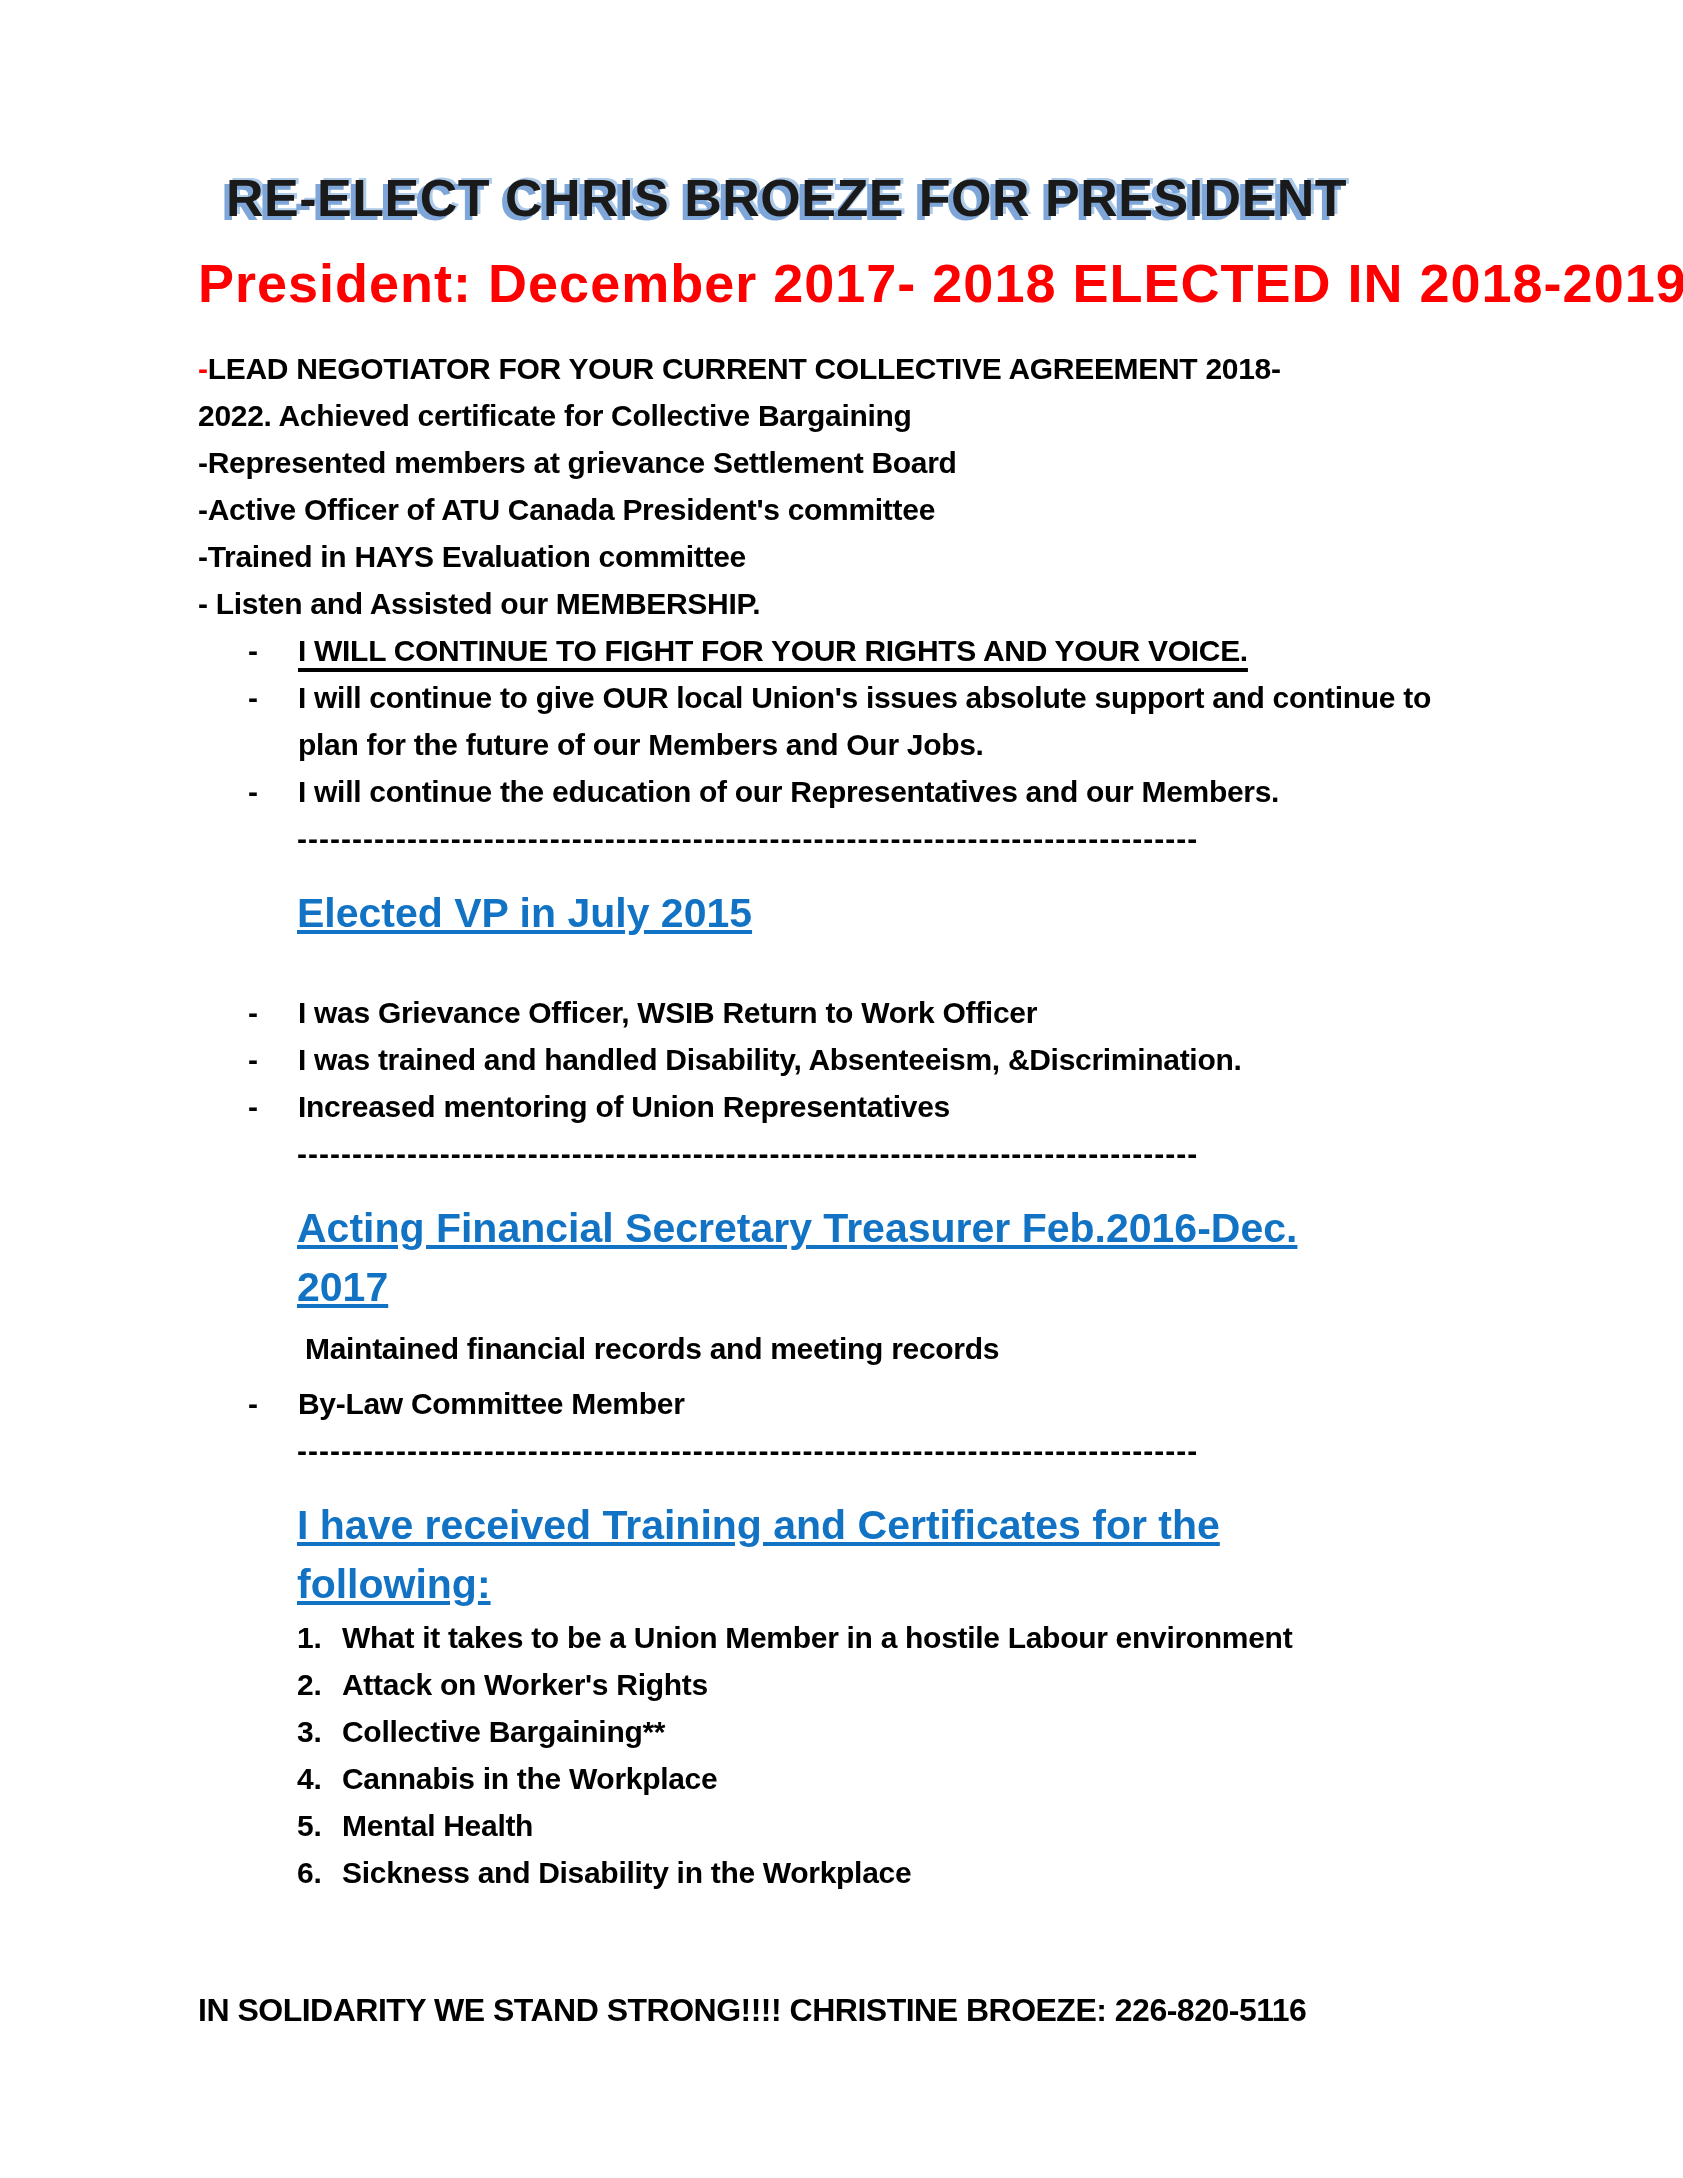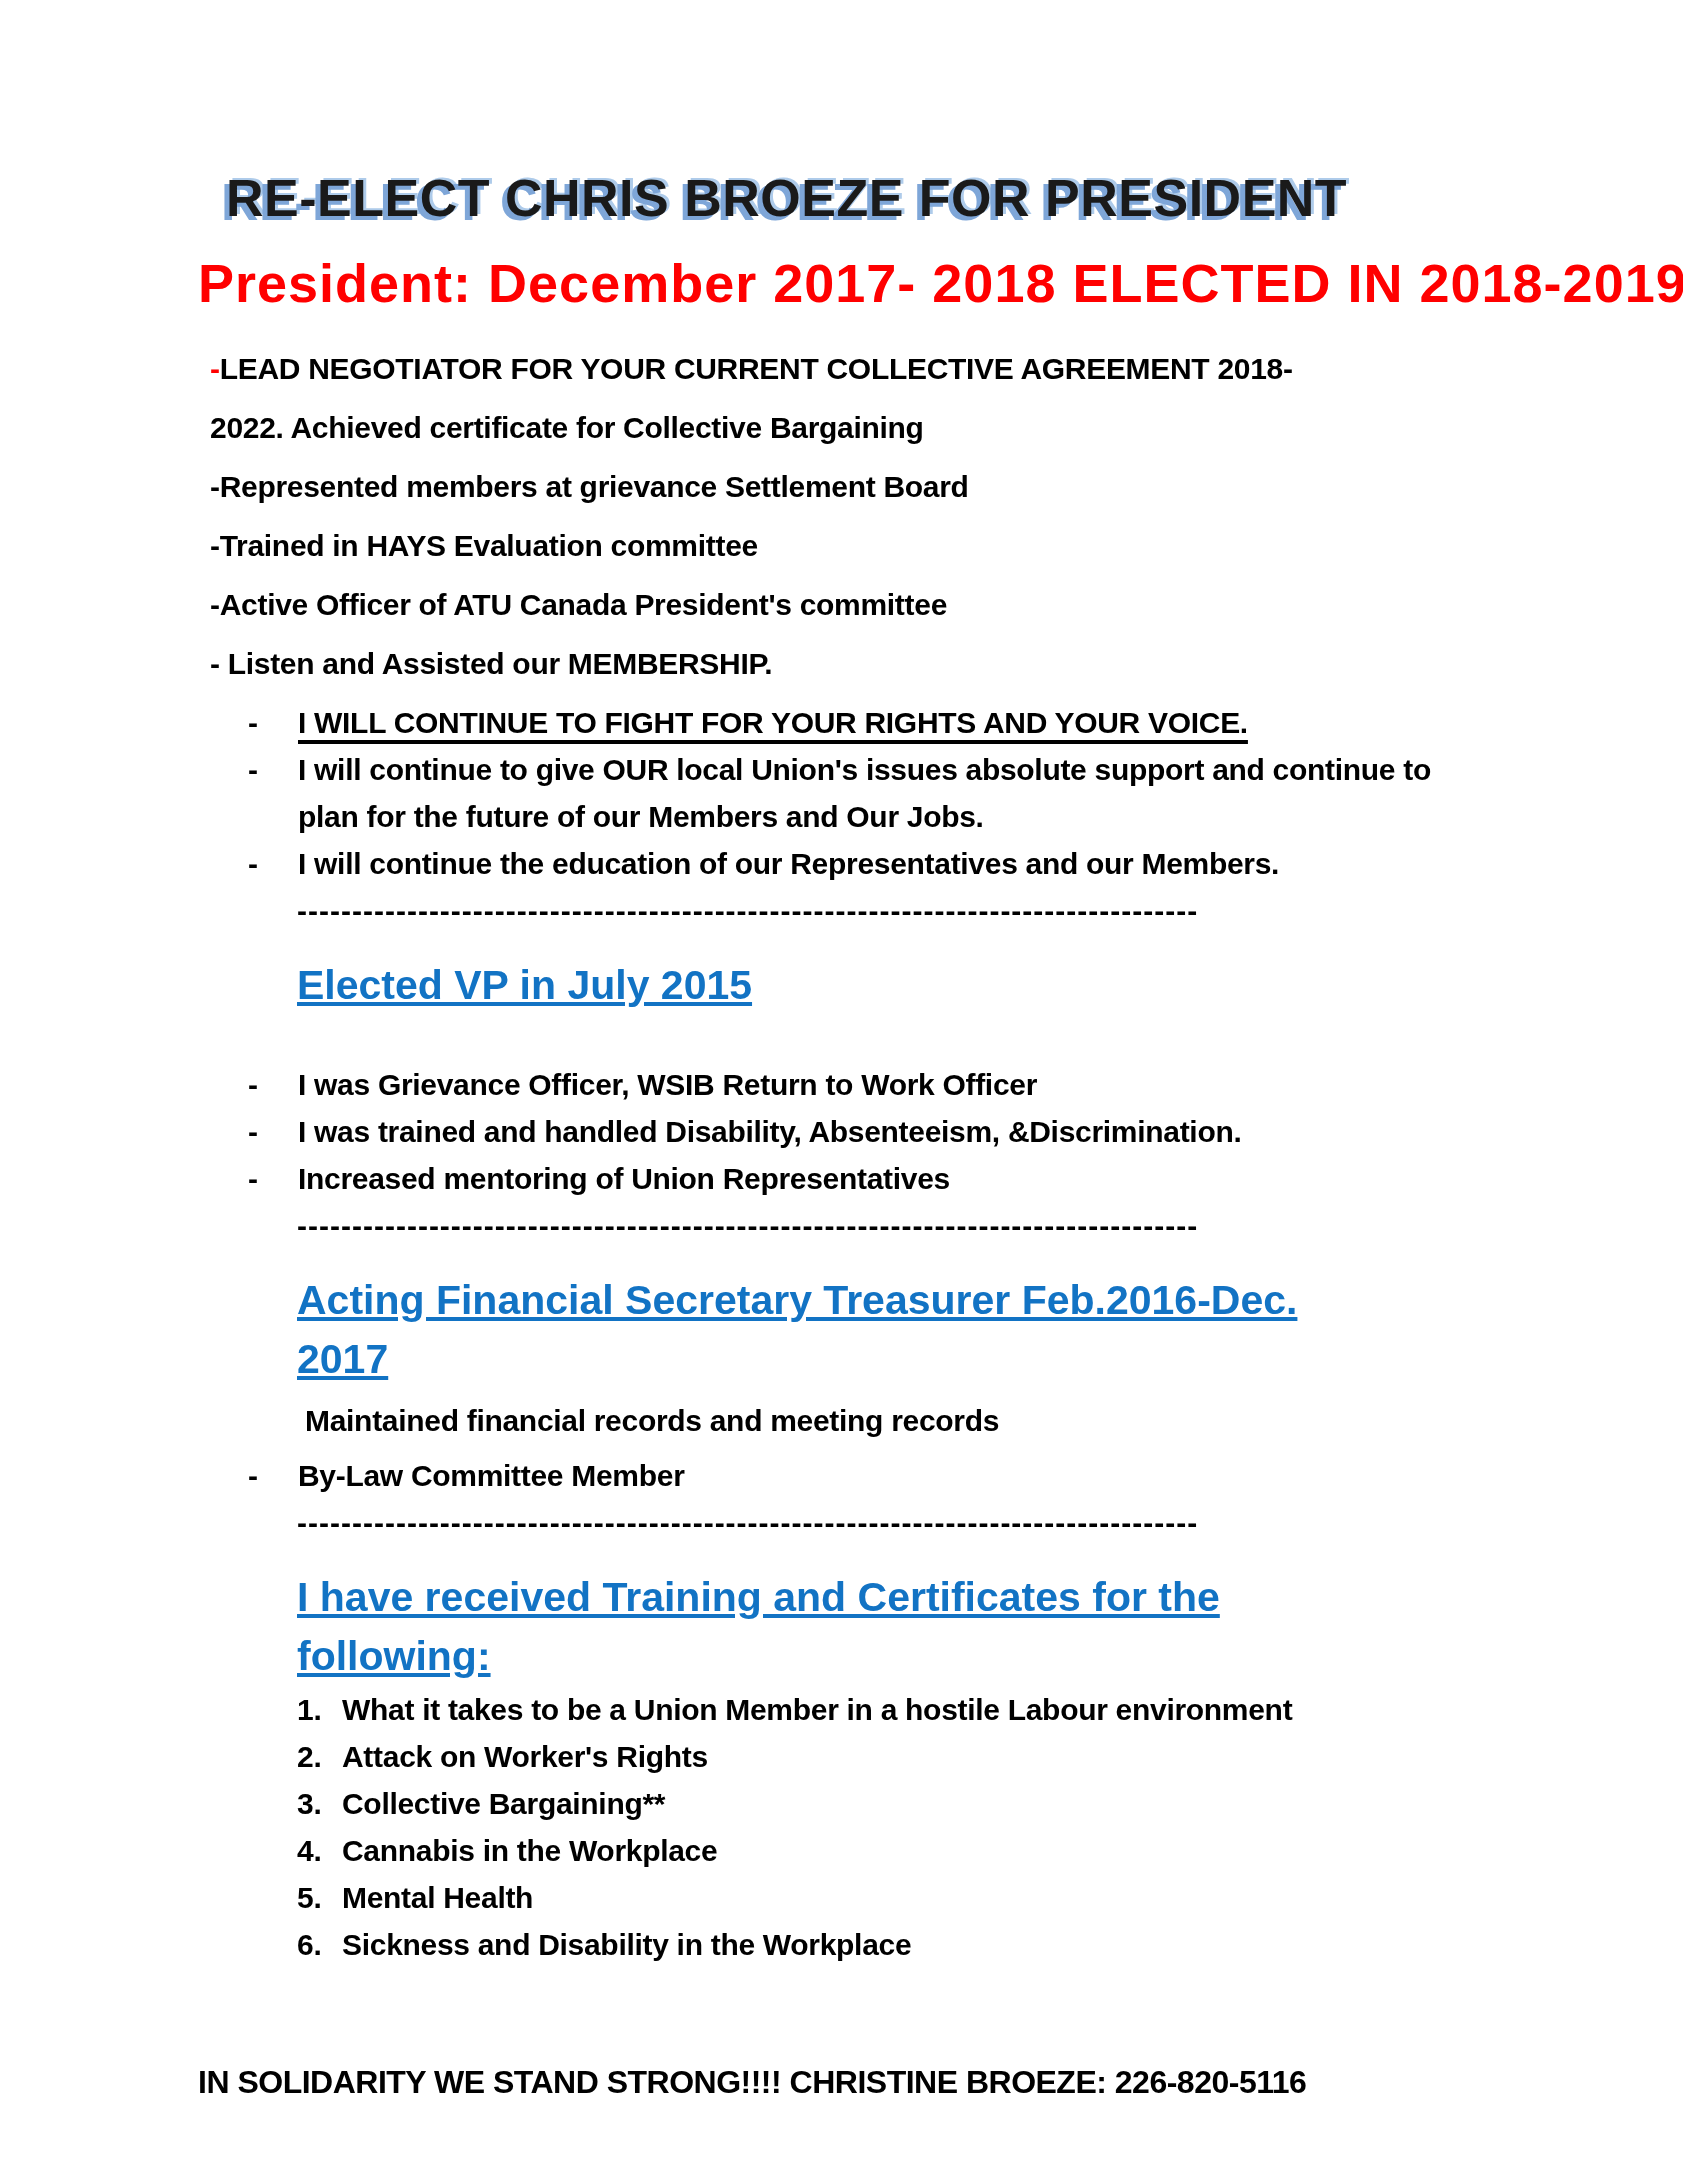--- a/index.html
+++ b/index.html
@@ -41,21 +41,21 @@
     line-height: 48px;
     letter-spacing: 1px;
     color: var(--red);
     white-space: nowrap;
   }
   .body-text, .intro-line, .bullet-text, .marker, .divider, .plain-line {
     font-size: 30px;
     line-height: 47px;
     letter-spacing: -0.3px;
   }
-  .intro-line { margin: 12px; }
+  .intro-line { margin: 0; }
   .red-prefix { color: var(--red); }
   .bullet-row { display: flex; padding-left: 50px; margin: 0; }
   .bullet-row .marker { flex: 0 0 50px; width: 50px; }
   .bullet-row .bullet-text { flex: 1 1 auto; max-width: 1139px; }
   .numbered .bullet-row { padding-left: 99px; }
   .numbered .bullet-row .marker { flex: 0 0 45px; width: 45px; }
   .underline {
     text-decoration: underline;
     text-decoration-thickness: 3.5px;
     text-underline-offset: 7px;
@@ -97,23 +97,23 @@
   <h2 class="subtitle">President: December 2017- 2018 ELECTED IN 2018-2019</h2>
 
   <div class="intro">
 
       <p class="intro-line"><span class="red-prefix">-</span><span>LEAD NEGOTIATOR FOR YOUR CURRENT COLLECTIVE AGREEMENT 2018-</span></p>
 
       <p class="intro-line"><span class="red-prefix"></span><span>2022. Achieved certificate for Collective Bargaining</span></p>
 
       <p class="intro-line"><span class="red-prefix"></span><span>-Represented members at grievance Settlement Board</span></p>
 
+      <p class="intro-line"><span class="red-prefix"></span><span>-Active Officer of ATU Canada President's committee</span></p>
+
       <p class="intro-line"><span class="red-prefix"></span><span>-Trained in HAYS Evaluation committee</span></p>
-
-      <p class="intro-line"><span class="red-prefix"></span><span>-Active Officer of ATU Canada President's committee</span></p>
 
       <p class="intro-line"><span class="red-prefix"></span><span>- Listen and Assisted our MEMBERSHIP.</span></p>
     </div>
 
   <div class="bullets">
 
       <div class="bullet-row">
         <span class="marker">-</span>
         <span class="bullet-text underline">I WILL CONTINUE TO FIGHT FOR YOUR RIGHTS AND YOUR VOICE.</span>
       </div>

